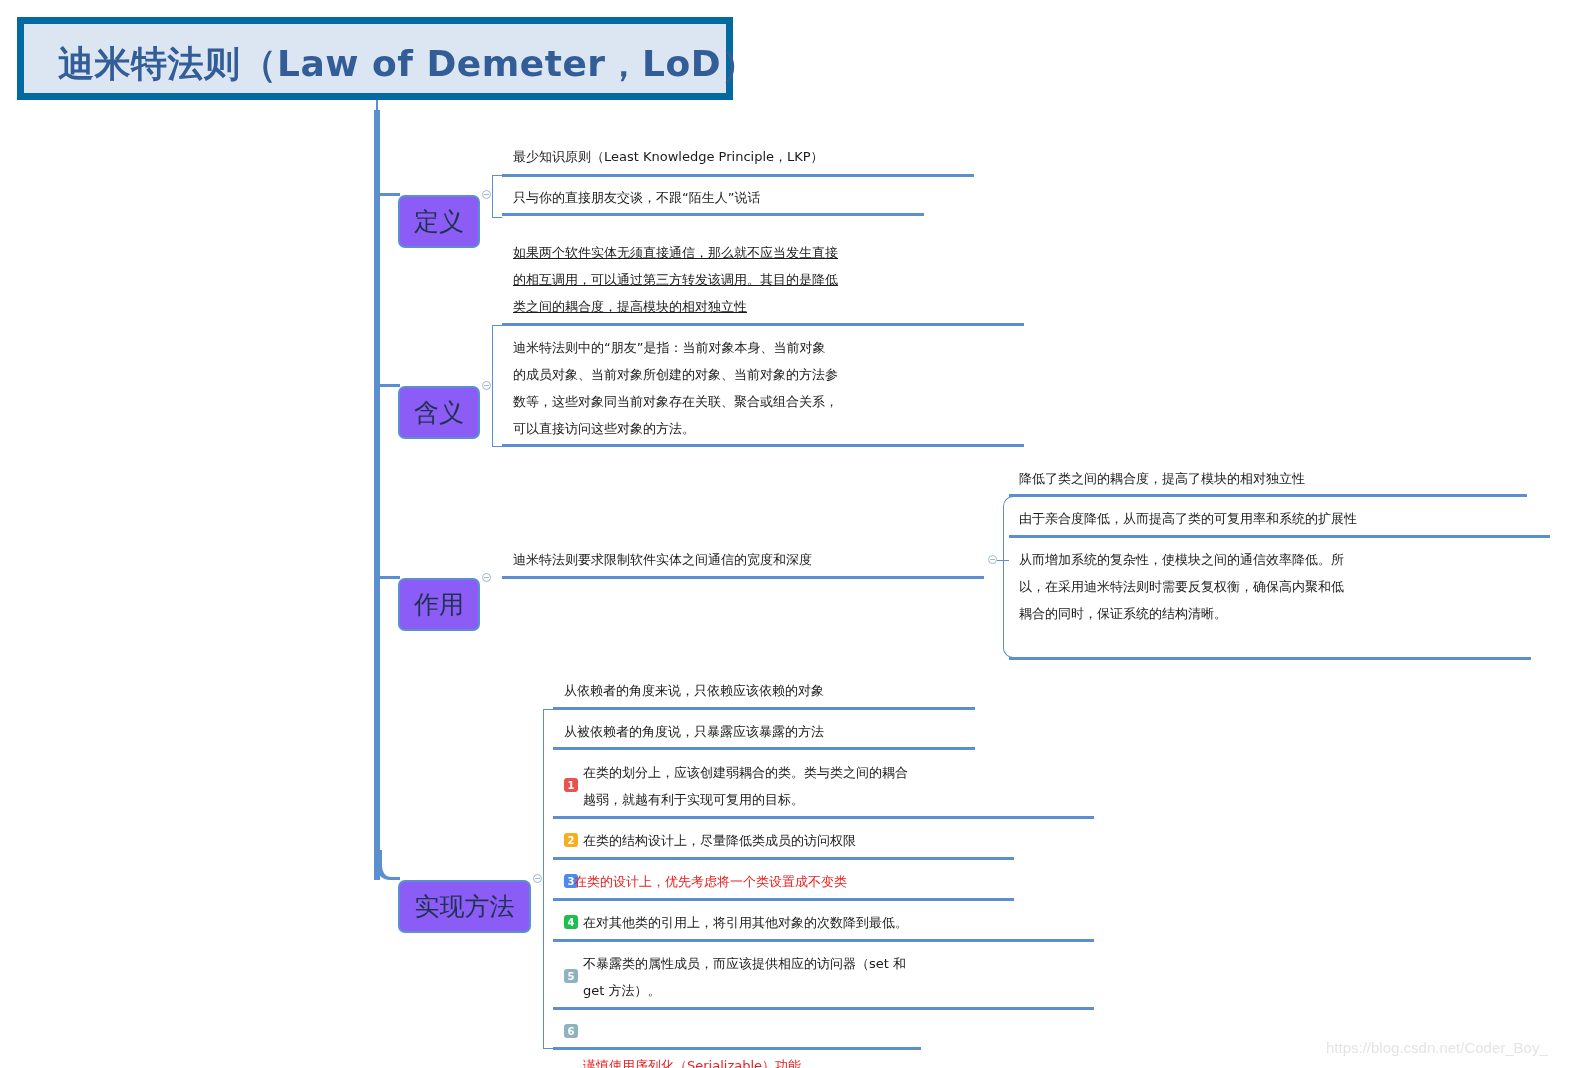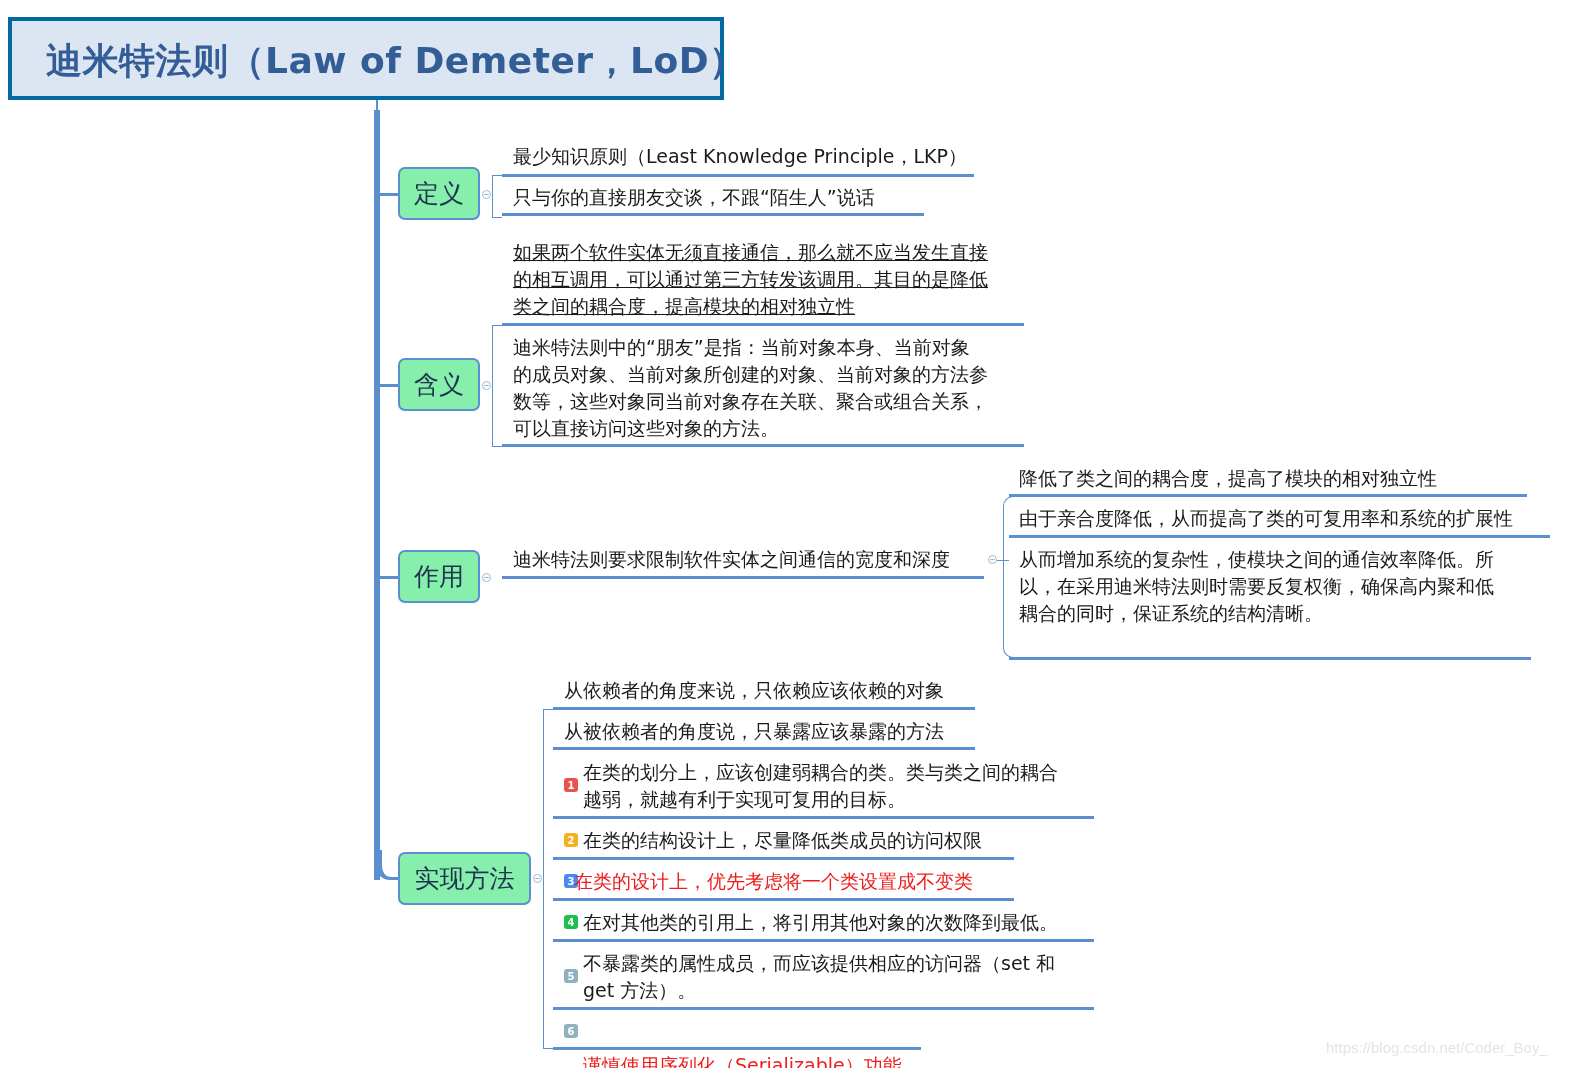--- a/index.html
+++ b/index.html
@@ -1,29 +1,29 @@
 <!DOCTYPE html>
 <html><head>
 <meta charset="utf-8">
 <style>
   html, body { margin:0; padding:0; background:#ffffff; }
   body { width:1571px; height:1068px; position:relative; overflow:hidden;
          font-family:"DejaVu Sans","Liberation Sans",sans-serif; color:#1a1a1a; }
   .abs { position:absolute; }
-  .root { left:8px; top:17px; width:716px; height:83px; background:#dce6f2; border:4px solid #0369a1; box-sizing:border-box; }
+  .root { left:17px; top:17px; width:716px; height:83px; background:#dce6f2; border:7px solid #0369a1; box-sizing:border-box; }
   .root-title { position:absolute; left:34px; top:16px; font-size:36px; font-weight:bold; color:#335d97; white-space:nowrap; letter-spacing:0.5px; }
   .trunk { left:374px; top:110px; width:6px; height:770px; background:#5b8fd0; }
   .trunk-stub { left:376px; top:100px; width:2px; height:12px; background:#5b8fd0; }
   .branch-conn { height:3px; background:#5b8fd0; }
-  .topic { background:#86efac; border:2px solid #5b8fd0; border-radius:7px; box-sizing:border-box;
-           display:flex; align-items:center; justify-content:center; font-size:25px; color:#1f3350; }
+  .topic { background:#8b5cf6; border:2px solid #5b8fd0; border-radius:7px; box-sizing:border-box;
+           display:flex; align-items:center; justify-content:center; font-size:25px; color:#1f3350;margin-top:28px; }
   .collapse { width:9px; height:9px; border:1px solid #9fb7d8; border-radius:50%; background:#fff; box-sizing:border-box; }
   .collapse::after { content:""; position:absolute; left:1px; top:3px; width:5px; height:1px; background:#9fb7d8; }
   .bracket { border:1px solid #5b8fd0; border-right:none; box-sizing:border-box; }
-  .leaf { font-size:19px; line-height:27px; color:#1a1a1a; white-space:nowrap; }
+  .leaf { font-size:13px; line-height:27px; color:#1a1a1a; white-space:nowrap; }
   .uline { height:3px; background:#5b8fd0; }
   .red { color:#ee1c1c; }
   .badge { width:14px; height:14px; border-radius:3px; color:#fff; font-size:10px; font-weight:bold;
            display:flex; align-items:center; justify-content:center; font-family:"DejaVu Sans",sans-serif; }
   .watermark { font-size:15px; color:#e4e4e4; font-family:"Liberation Sans",sans-serif; }
 </style>
 </head>
 <body>
 
 <div class="abs root">

